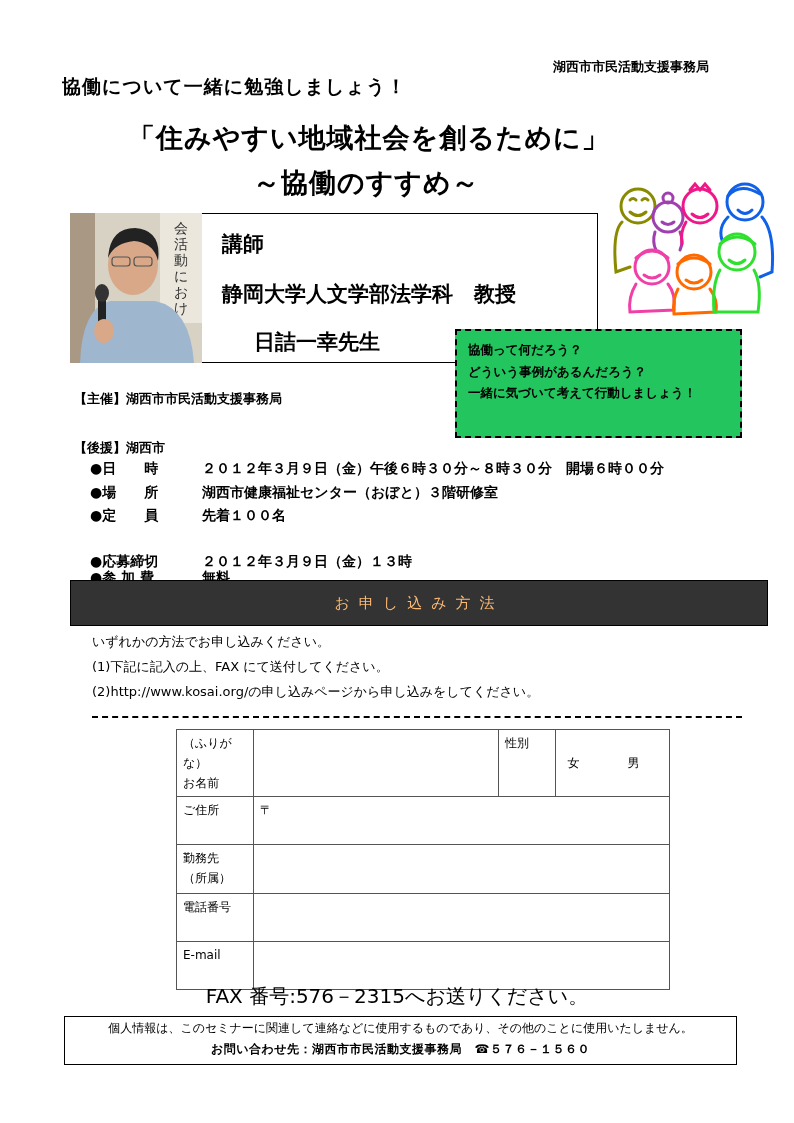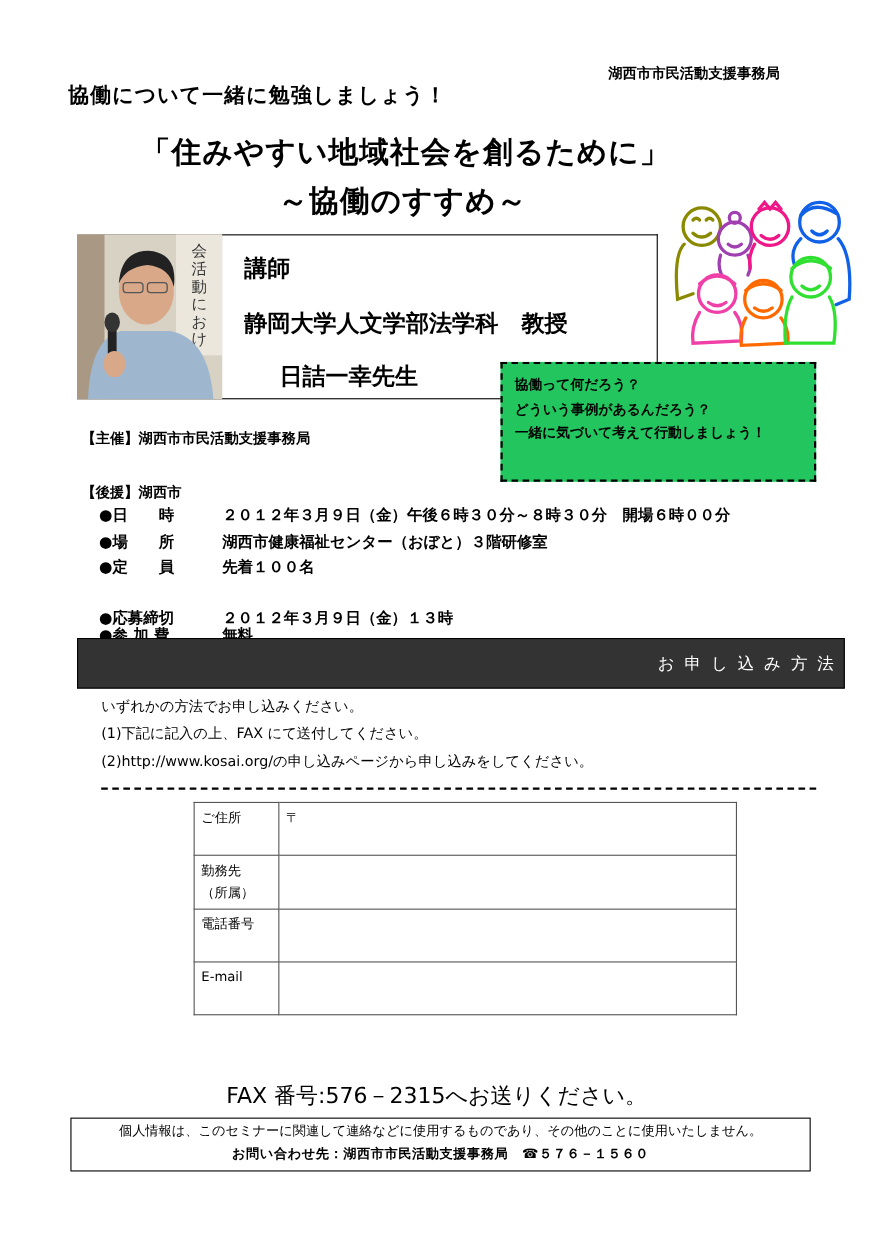--- a/index.html
+++ b/index.html
@@ -20,22 +20,22 @@
 
   .q-box { left: 455px; top: 329px; width: 287px; height: 109px; border: 2.5px dashed #000; background: #22c55e; box-sizing: border-box; padding: 8px 0 0 11px; }
   .q-line { font-size: 12.5px; font-weight: bold; line-height: 21.5px; white-space: nowrap; }
 
   .sponsor { left: 74px; font-size: 13px; font-weight: bold; }
 
   .info-row { left: 90px; font-size: 14px; font-weight: bold; white-space: nowrap; }
   .info-label { display: inline-block; width: 112px; }
   .info-val { display: inline-block; }
 
-  .apply-bar { left: 70px; top: 580px; width: 698px; height: 46px; background: #333333; border: 1px solid #000; box-sizing: border-box; color: #ffffff;
-               font-size: 15px; text-align: right; line-height: 44px; letter-spacing: 9px; }
+  .apply-bar { left: 70px; top: 580px; width: 698px; height: 46px; background: #333333; border: 1px solid #000; box-sizing: border-box; color: #fdba74;
+               font-size: 15px; text-align: center; line-height: 44px; letter-spacing: 9px; }
 
   .apply-text { left: 92px; font-size: 13px; white-space: nowrap; }
   .dash-line { left: 92px; top: 716px; width: 650px; border-top: 2px dashed #000; }
 
   table.form { position: absolute; left: 176px; top: 729px; width: 494px; border-collapse: collapse; }
   table.form td { border: 1.2px solid #555; vertical-align: top; font-size: 12px; padding: 3px 6px; line-height: 20px; }
   .label-col { width: 64px; }
   .gender-val { font-size: 17px; text-align: center; vertical-align: middle !important; letter-spacing: 18px; }
 
   .fax { left: 0; width: 794px; top: 983px; text-align: center; font-size: 20px; letter-spacing: 0px; }
@@ -162,20 +162,29 @@
 <div class="abs apply-bar">お申し込み方法</div>
 
 <div class="abs apply-text" style="top:633px;">いずれかの方法でお申し込みください。</div>
 <div class="abs apply-text" style="top:658px;">(1)下記に記入の上、FAX にて送付してください。</div>
 <div class="abs apply-text" style="top:683px;">(2)http://www.kosai.org/の申し込みページから申し込みをしてください。</div>
 
 <div class="abs dash-line"></div>
 
 <table class="form">
   <tbody>
+      <tr style="height:48px;">
+    <td class="label-col">
+      <div>（ふりがな）</div>
+      <div>お名前</div>
+    </td>
+    <td style="width:232px;"></td>
+    <td style="width:44px;">性別</td>
+    <td class="gender-val">女　男</td>
+  </tr>
   <tr style="height:48px;">
     <td class="label-col">ご住所</td>
     <td colspan="3"><span>〒</span></td>
   </tr>
   <tr style="height:49px;">
     <td class="label-col">
       <div>勤務先</div>
       <div>（所属）</div>
     </td>
     <td colspan="3"></td>

